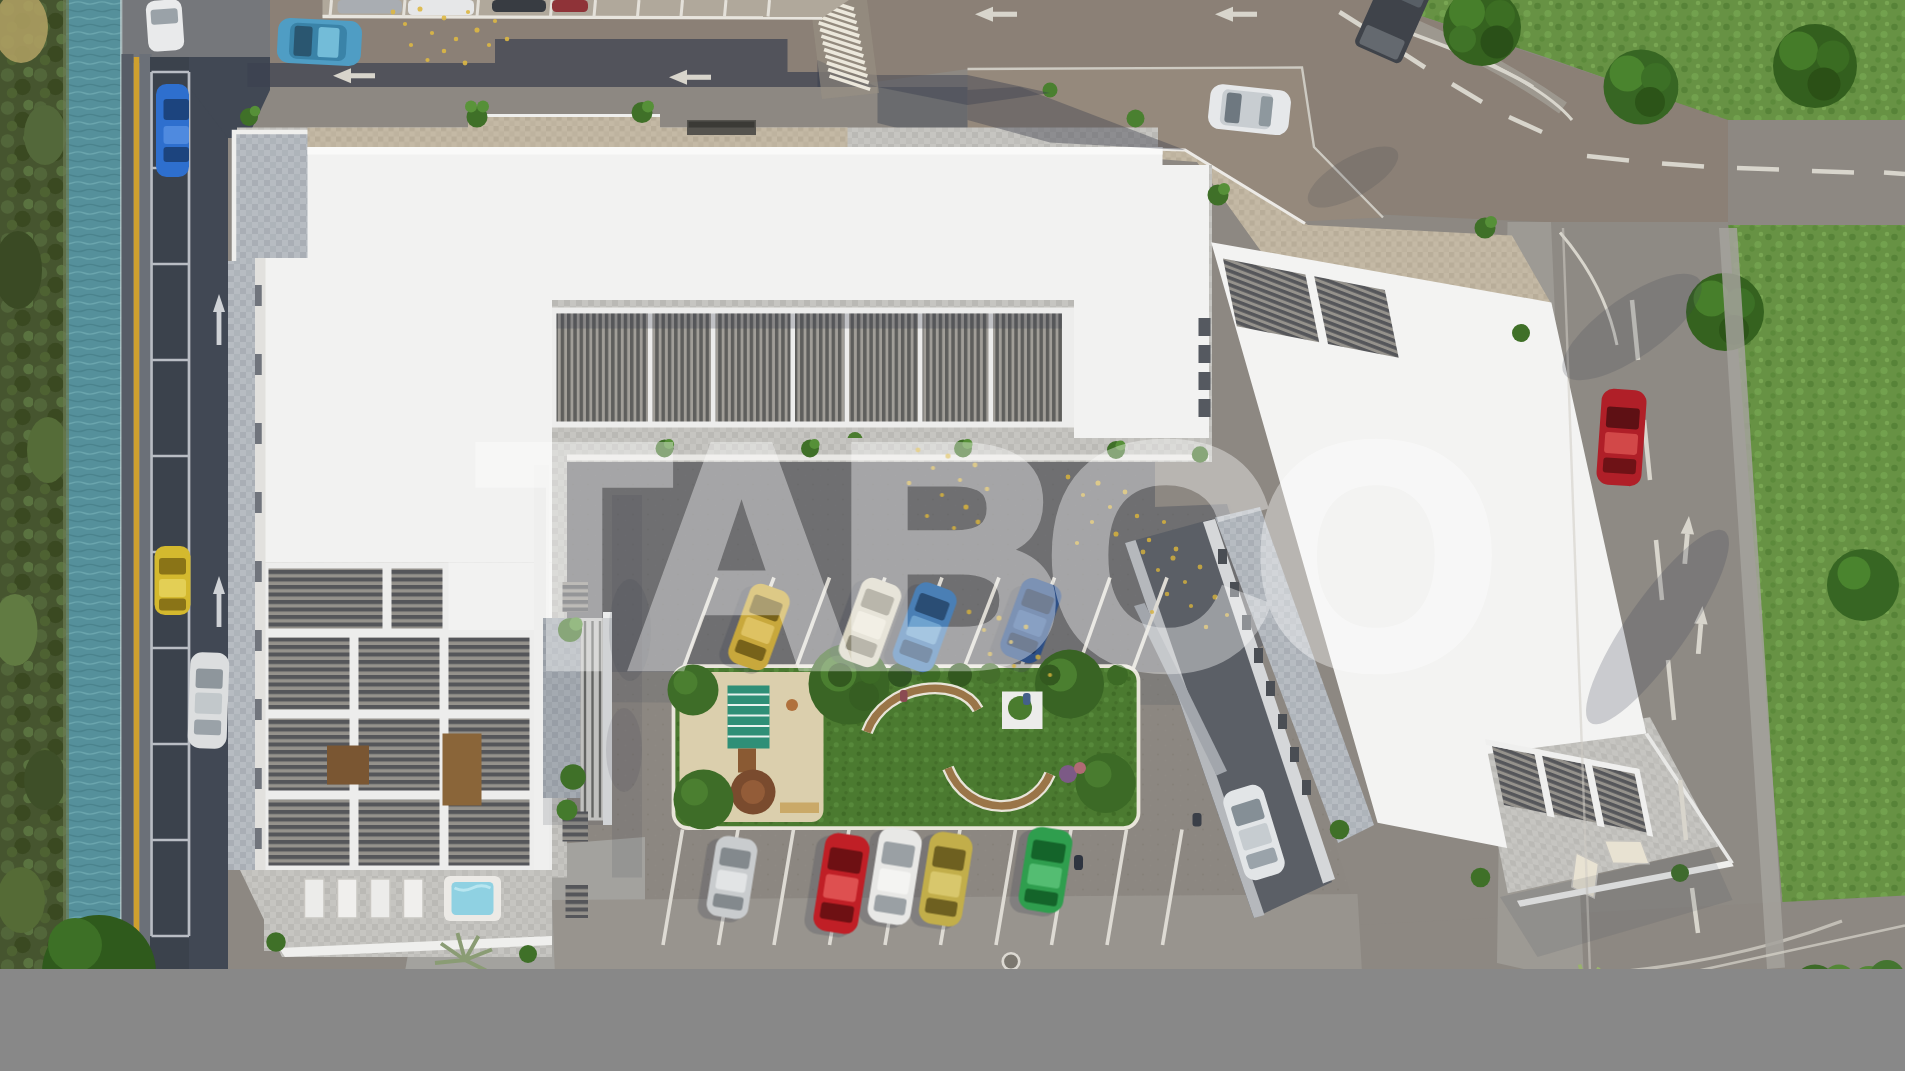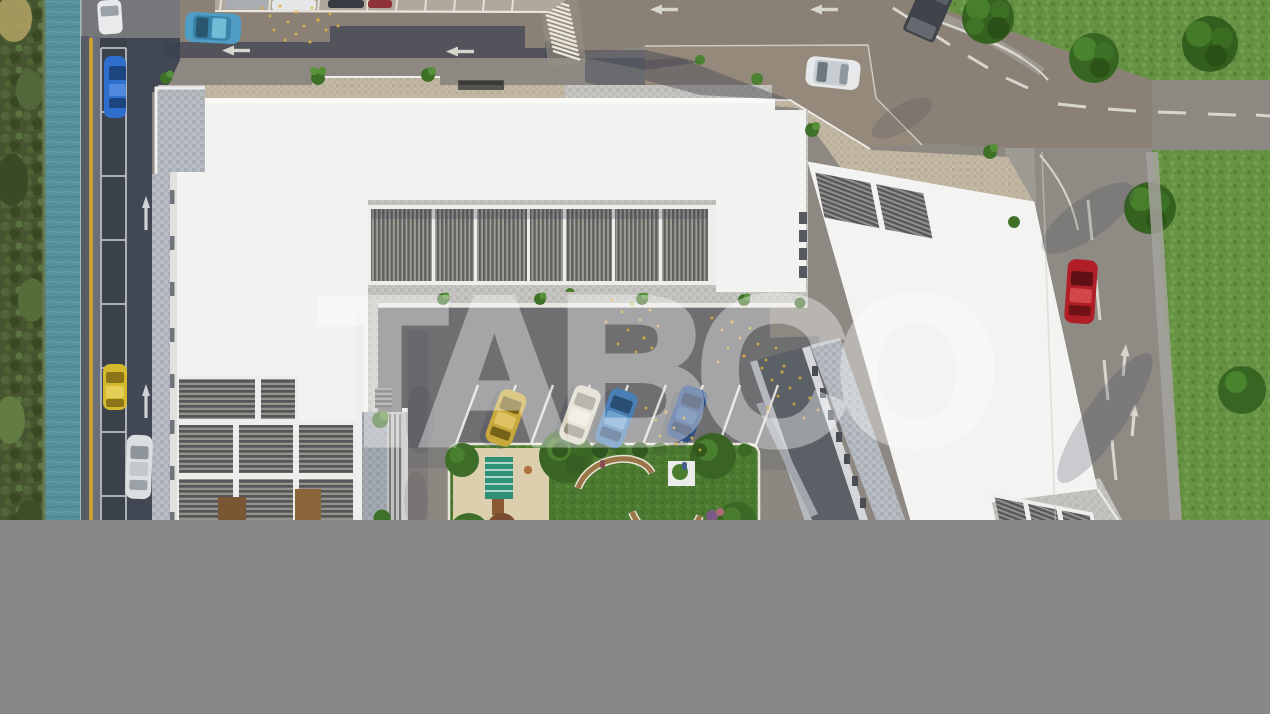--- a/index.html
+++ b/index.html
@@ -1,16 +1,16 @@
 <!DOCTYPE html>
 <html><head>
 <meta charset="utf-8">
 <style>
 html,body{margin:0;padding:0;background:#888;}
-#scene{width:1270px;height:520px;position:relative;overflow:hidden;font-family:"Liberation Sans",sans-serif;}
+#scene{width:1270px;height:646px;position:relative;overflow:hidden;font-family:"Liberation Sans",sans-serif;}
 </style>
 </head>
 <body>
 <div id="scene">
 <svg width="1270" height="714" viewBox="0 0 1270 714" xmlns="http://www.w3.org/2000/svg">
 <defs>
 <pattern id="patCobble" width="8" height="8" patternUnits="userSpaceOnUse">
 <rect width="8" height="8" fill="#c6c5c1"></rect>
 <rect width="4" height="4" fill="#bab9b5"></rect>
 <rect x="4" y="4" width="4" height="4" fill="#bfbeba"></rect>

